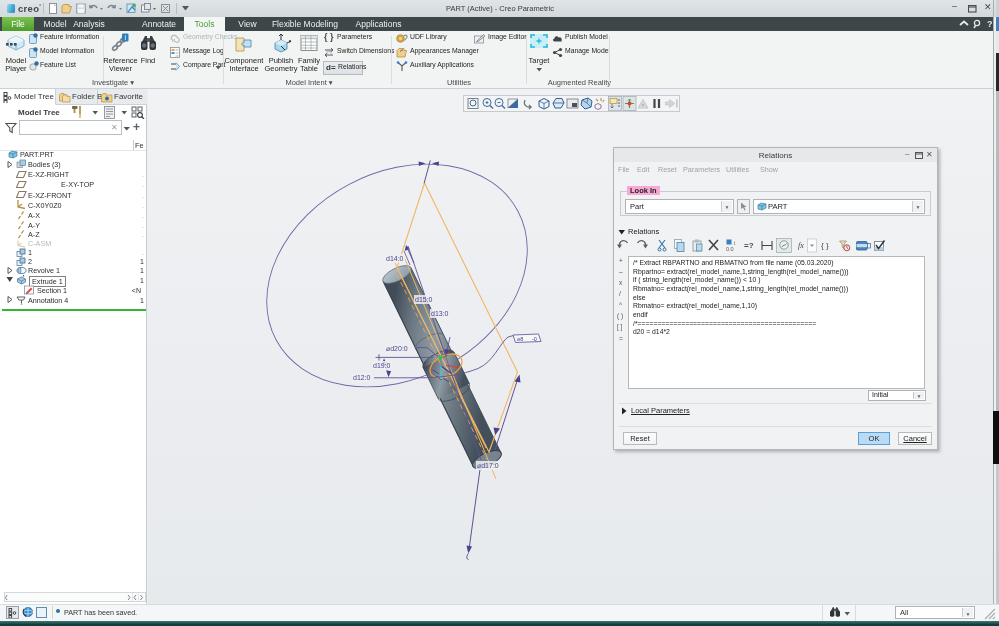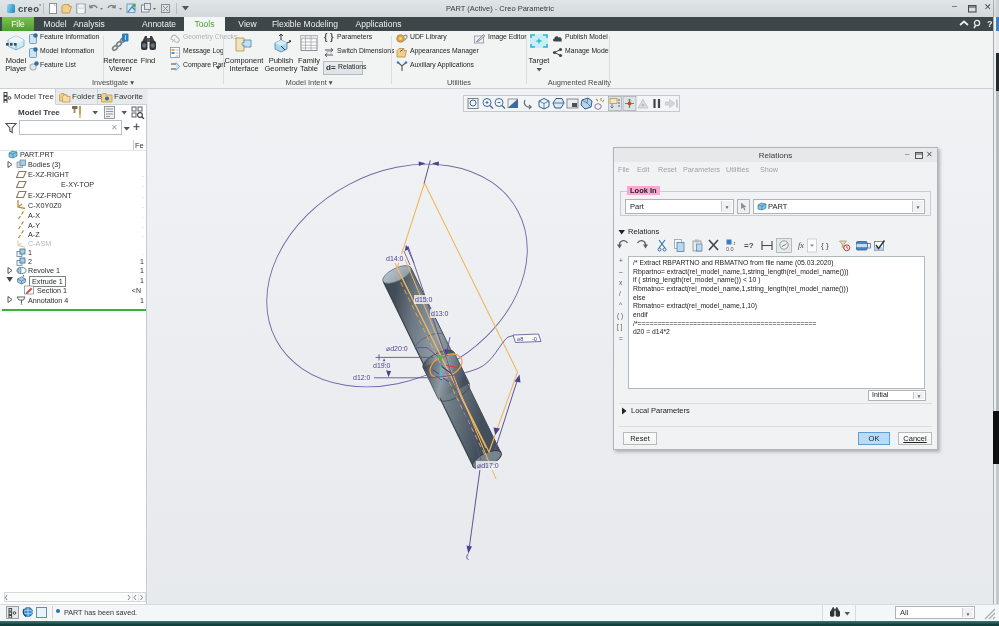--- a/index.html
+++ b/index.html
@@ -720,21 +720,21 @@
 /*=============================================
 d20 = d14*2</div>
   <div class="combo" style="left:868px;top:390px;width:58px;height:11px;">
         <div class="cbarrow" style="line-height:9px;">▼</div>
       </div>
   <div class="abs" style="left:872px;top:391px;font-size:7px;color:#222;">Initial</div>
   <div class="abs" style="left:619px;top:403px;width:313px;height:1px;background:#dadcde;"></div>
   <svg class="abs" style="left:621px;top:407px;" width="6" height="8">
         <path d="M1 0.5 L5.5 4 L1 7.5 Z" fill="#222"></path>
       </svg>
-  <div class="abs" style="left:631px;top:406px;font-size:7.5px;color:#222;">Local Parameters</div>
+  <div class="abs" style="left:631px;top:406px;font-size:7.5px;color:#222;text-decoration:underline;">Local Parameters</div>
   <div class="abs" style="left:619px;top:426px;width:313px;height:1px;background:#dadcde;"></div>
   <div class="dbtn" style="left:623px;top:432px;width:34px;">Reset</div>
   <div class="dbtn" style="left:858px;top:432px;width:32px;background:#b8dcf8;border-color:#5d9fd4;">OK</div>
   <div class="dbtn" style="left:898px;top:432px;width:34px;text-decoration:underline;">Cancel</div>
 </div>
 
 <div id="statusbar" class="abs"></div>
 <div id="hscroll" class="abs"></div>
 <div id="status-content">
   <svg class="abs" style="left:4px;top:593px;" width="142" height="9" viewBox="0 0 142 9">

